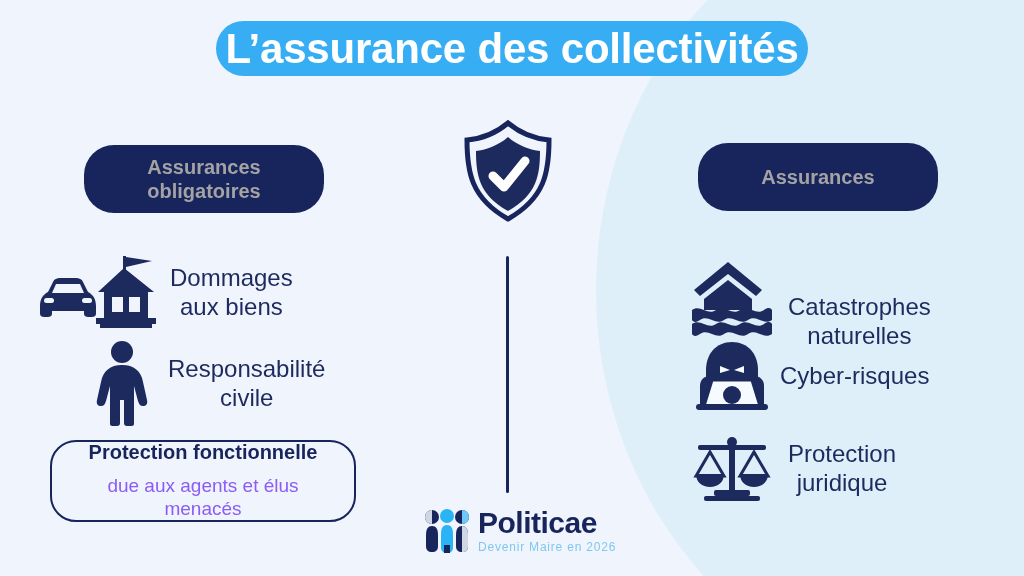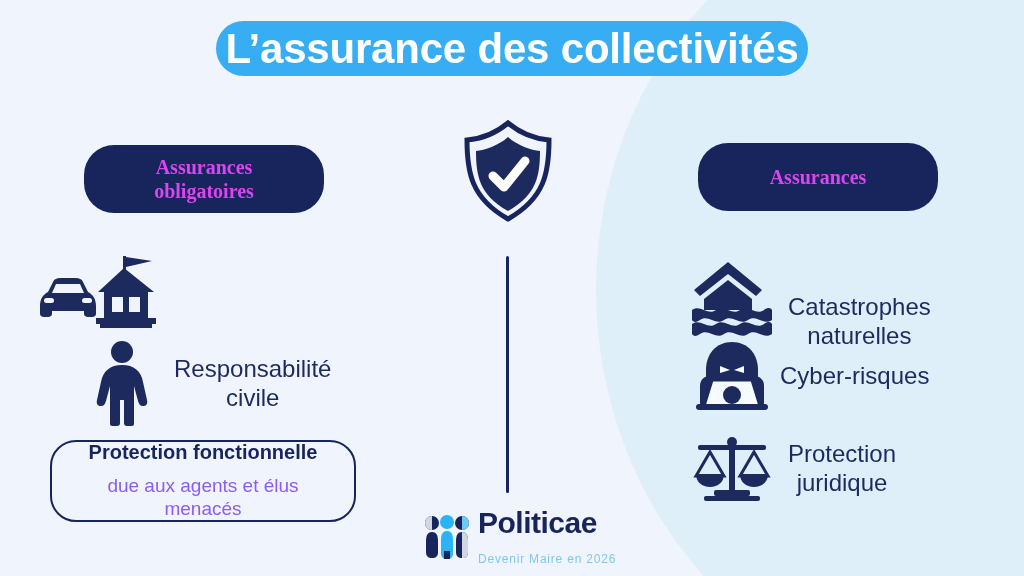--- a/index.html
+++ b/index.html
@@ -60,25 +60,24 @@
   .col-head {
     position: absolute;
     background: #18255c;
     border-radius: 30px;
     display: flex;
     align-items: center;
     justify-content: center;
     text-align: center;
   }
   .col-head .head-text {
-    color: #d946ef;
+    color: #a3a3a3;
     font-size: 20px;
     font-weight: bold;
     line-height: 1.22;
-    font-family: Liberation Serif, serif;
   }
   #head-left  { left: 84px;  top: 145px; width: 240px; height: 68px; }
   #head-right { left: 698px; top: 143px; width: 240px; height: 68px; }
 
   
   #shield {
     position: absolute;
     left: 462px;
     top: 120px;
     width: 92px;
@@ -115,21 +114,21 @@
     text-align: center;
   }
 
   
   #row-biens   { left: 28px;  top: 252px; width: 340px; }
   #row-biens .ico   { width: 130px; height: 80px; }
   #row-biens .label { margin-left: 12px; }
 
   #row-rc      { left: 86px;  top: 340px; width: 300px; }
   #row-rc .ico      { width: 72px; height: 86px; }
-  #row-rc .label    { margin-left: 16px; }
+  #row-rc .label    { margin-left: 10px; }
 
   
   #row-cat     { left: 690px; top: 248px; width: 330px; }
   #row-cat .ico     { width: 84px; height: 78px; }
   #row-cat .label   { margin-left: 14px; margin-top: 44px; }
 
   #row-cyber   { left: 690px; top: 340px; width: 330px; }
   #row-cyber .ico   { width: 84px; height: 72px; }
   #row-cyber .label { margin-left: 6px; }
 
@@ -174,21 +173,20 @@
     top: 508px;
     display: flex;
     align-items: center;
   }
   #logo .mark { width: 46px; height: 44px; flex: 0 0 auto; }
   #logo .words {
     margin-left: 8px;
     display: flex;
     flex-direction: column;
     align-items: flex-start;
-    gap: 12px;
   }
   #logo .brand {
     color: #18255c;
     font-size: 30px;
     font-weight: bold;
     line-height: 1;
     letter-spacing: -0.5px;
   }
   #logo .tagline {
     color: #7ec8ef;
@@ -249,20 +247,24 @@
           <rect x="95" y="4" width="3" height="22"></rect>
           <path d="M98 5 L124 9 L98 15 Z"></path>
           <path d="M96 16 L70 40 L126 40 Z"></path>
           <rect x="76" y="40" width="44" height="26"></rect>
           <path d="M68 66 L128 66 L128 72 L68 72 Z"></path>
           <path d="M72 72 L124 72 L124 76 L72 76 Z"></path>
         </g>
         <rect x="84" y="45" width="11" height="15" fill="#f0f4fd"></rect>
         <rect x="101" y="45" width="11" height="15" fill="#f0f4fd"></rect>
       </svg>
+    </span>
+    <span class="label">
+      <span>Dommages</span><br>
+      <span>aux biens</span>
     </span>
   </div>
 
   <div class="row" id="row-rc">
     <span class="ico">
       <svg viewBox="0 0 72 86" width="72" height="86" aria-hidden="true">
         <g fill="#1d2a5e">
           <circle cx="36" cy="12" r="11"></circle>
           <path d="M36 25 C24 25 17 31 15 42 L11 60 C10 64 12 66 15 66 C18 66 19 64 20 61 L24 46
                    L24 84 C24 86 26 86 28 86 L31 86 C33 86 34 85 34 83 L34 60 L38 60 L38 83

